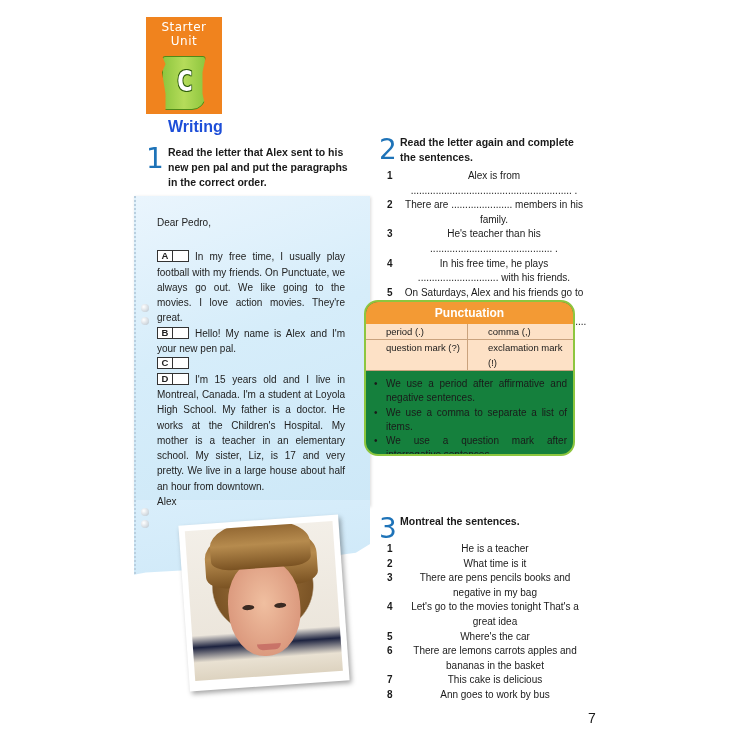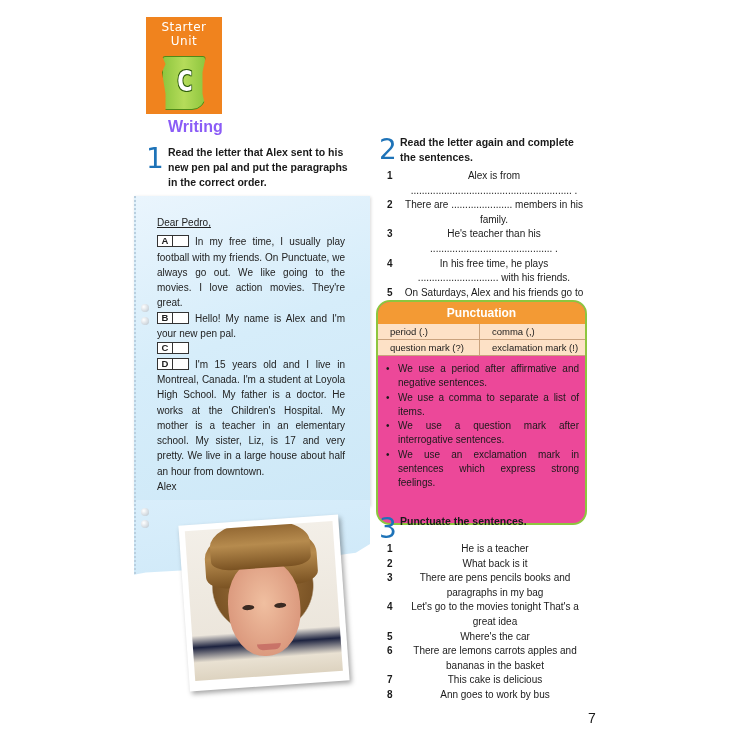--- a/index.html
+++ b/index.html
@@ -7,21 +7,21 @@
   body { position: relative; font-family: "Liberation Sans", "DejaVu Sans", sans-serif; color: #1a1a1a; }
 
   
   .badge { position: absolute; left: 146px; top: 17px; width: 76px; height: 97px; background: #f0831e; }
   .badge-line { position: absolute; left: 0; width: 76px; text-align: center; color: #fff; font-family: "DejaVu Sans", sans-serif; font-size: 12px; letter-spacing: 0.5px; }
   .badge-line.l1 { top: 3px; }
   .badge-line.l2 { top: 17px; }
   .badge-flag { position: absolute; left: 16px; top: 39px; width: 44px; height: 54px; background: linear-gradient(90deg,#8ec63f,#b5dc5a 50%,#8ec63f); border-radius: 3px 3px 14px 3px; clip-path: polygon(0 0,100% 0,92% 30%,92% 70%,100% 100%,8% 100%,8% 70%,0 30%,8% 15%); border: 1px solid #4e8a18; }
   .badge-letter { position: absolute; left: 0; top: 8px; width: 44px; text-align: center; font-family: "DejaVu Sans", sans-serif; font-weight: bold; font-size: 28px; color: #fff; text-shadow: 1px 1px 0 #2d5c0a, -1px -1px 0 #2d5c0a, 1px -1px 0 #2d5c0a, -1px 1px 0 #2d5c0a; transform: scaleX(0.75); }
 
-  .section-title { position: absolute; left: 168px; top: 118px; font-size: 16px; font-weight: bold; color: #8b5cf6; }
+  .section-title { position: absolute; left: 168px; top: 118px; font-size: 16px; font-weight: bold; color: #1d4ed8; }
 
   .ex-num { position: absolute; font-size: 28px; color: #1e73b8; font-family: "DejaVu Sans", sans-serif; line-height: 1; }
   .ex-instr { position: absolute; font-size: 10.5px; font-weight: bold; line-height: 15px; color: #1a1a1a; }
 
   
   .paper { position: absolute; left: 134px; top: 196px; width: 236px; height: 310px; background: linear-gradient(160deg,#eaf5fd 0%,#d6edfa 45%,#cde8f7 100%); border-left: 2px dotted #b9cfdf; box-shadow: 1px 1px 3px rgba(0,0,0,0.15); }
   .paper-lower { position: absolute; left: 134px; top: 500px; width: 236px; height: 110px; background: linear-gradient(170deg,#d9eefb,#cbe7f7); clip-path: polygon(0 0,100% 0,100% 40%,94% 48%,80% 52%,60% 55%,40% 60%,20% 64%,5% 66%,0 68%); border-left: 2px dotted #b9cfdf; }
   .hole { position: absolute; width: 8px; height: 8px; border-radius: 50%; background: radial-gradient(circle at 35% 35%,#ffffff,#cdd5dc 70%,#9aa6b0); }
 
   .letter { position: absolute; left: 157px; top: 215px; width: 188px; font-size: 10px; line-height: 15.3px; color: #222; }
@@ -40,24 +40,24 @@
   .eye { position: absolute; top: 78px; width: 12px; height: 5px; border-radius: 50%; background: #3a2a22; }
   .mouth { position: absolute; left: 64px; top: 118px; width: 24px; height: 6px; border-radius: 0 0 12px 12px; background: #c97368; }
 
   
   .list { position: absolute; font-size: 10px; line-height: 14.6px; color: #1a1a1a; }
   .list .item { display: flex; }
   .list .n { width: 13px; flex: none; font-weight: bold; }
   .list .t { flex: 1; text-align: center; }
 
   
-  .pbox { position: absolute; left: 376px; top: 300px; width: 211px; height: 225px; border: 2px solid #8dc63f; border-radius: 14px; overflow: hidden; background: #ec4899; }
+  .pbox { position: absolute; left: 364px; top: 300px; width: 211px; height: 156px; border: 2px solid #8dc63f; border-radius: 14px; overflow: hidden; background: #15803d; }
   .pbox-head { height: 22px; background: #f39a34; color: #fff; text-align: center; font-weight: bold; font-size: 12px; line-height: 22px; }
   .pbox-table { display: grid; grid-template-columns: 102px 1fr; background: #fde1c6; }
-  .pbox-cell { font-size: 9.5px; line-height: 15px; padding-left: 12px; border-bottom: 1px solid #c9a27d; }
+  .pbox-cell { font-size: 9.5px; line-height: 15px; padding-left: 20px; border-bottom: 1px solid #c9a27d; }
   .pbox-cell.left { border-right: 1px solid #c9a27d; }
   .pbox-rules { padding: 6px 6px 0 8px; font-size: 10px; line-height: 14.3px; }
   .pbox-rules .rule { display: flex; }
   .pbox-rules .dot { width: 12px; flex: none; }
   .pbox-rules .txt { text-align: justify; flex: 1; }
 
   .page-num { position: absolute; left: 588px; top: 710px; font-size: 14px; color: #1a1a1a; }
 </style>
 </head>
 <body>
@@ -76,21 +76,21 @@
 <div class="ex-instr" style="left:168px; top:145px; width:190px;">Read the letter that Alex sent to his new pen pal and put the paragraphs in the correct order.</div>
 
 <div class="paper"></div>
 <div class="paper-lower"></div>
 <div class="hole" style="left:141px; top:304px;"></div>
 <div class="hole" style="left:141px; top:317px;"></div>
 <div class="hole" style="left:141px; top:508px;"></div>
 <div class="hole" style="left:141px; top:520px;"></div>
 
 <div class="letter">
-  <p style="margin-bottom:4px;text-decoration:underline;">Dear Pedro,</p>
+  <p style="margin-bottom:19px;">Dear Pedro,</p>
   <p>
     <span class="para-box"><span class="lbl">A</span></span><span>In my free time, I usually play football with my friends. On Punctuate, we always go out. We like going to the movies. I love action movies. They're great.</span>
   </p>
   <p>
     <span class="para-box"><span class="lbl">B</span></span><span>Hello! My name is Alex and I'm your new pen pal.</span>
   </p>
   <p>
     <span class="para-box"><span class="lbl">C</span></span>
   </p>
   <p>
@@ -162,34 +162,34 @@
         <span class="txt">We use a question mark after interrogative sentences.</span>
       </div>
     <div class="rule">
         <span class="dot">•</span>
         <span class="txt">We use an exclamation mark in sentences which express strong feelings.</span>
       </div>
   </div>
 </div>
 
 <div class="ex-num" style="left:379px; top:515px;">3</div>
-<div class="ex-instr" style="left:400px; top:514px; width:190px;">Punctuate the sentences.</div>
+<div class="ex-instr" style="left:400px; top:514px; width:190px;">Montreal the sentences.</div>
 
 <div class="list" style="left:387px; top:542px; width:203px;">
   <div class="item">
       <span class="n">1</span>
       <span class="t">He is a teacher</span>
     </div>
   <div class="item">
       <span class="n">2</span>
-      <span class="t">What back is it</span>
+      <span class="t">What time is it</span>
     </div>
   <div class="item">
       <span class="n">3</span>
-      <span class="t">There are pens pencils books and paragraphs in my bag</span>
+      <span class="t">There are pens pencils books and negative in my bag</span>
     </div>
   <div class="item">
       <span class="n">4</span>
       <span class="t">Let's go to the movies tonight That's a great idea</span>
     </div>
   <div class="item">
       <span class="n">5</span>
       <span class="t">Where's the car</span>
     </div>
   <div class="item">

